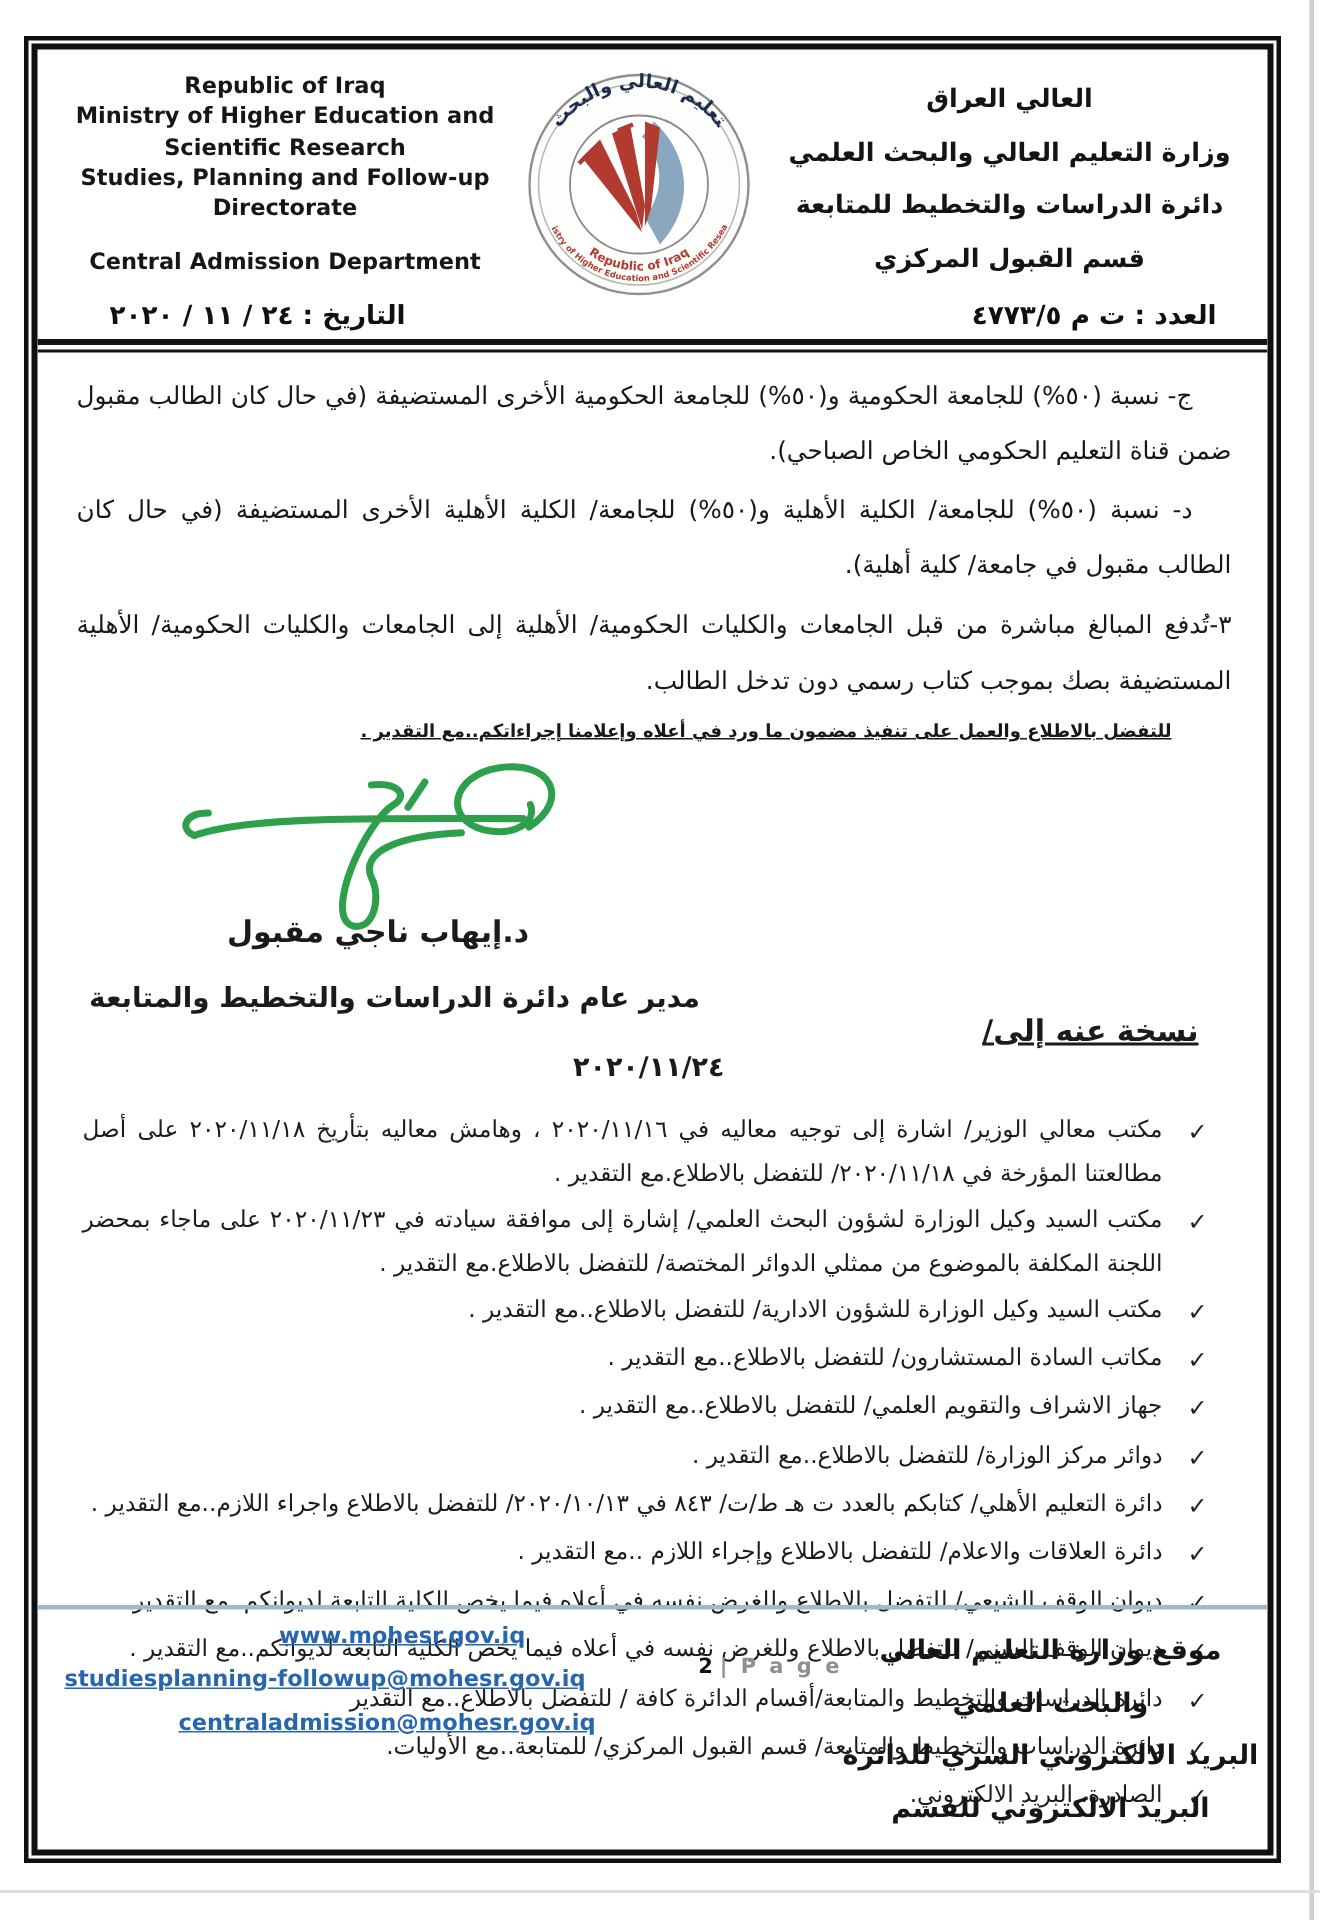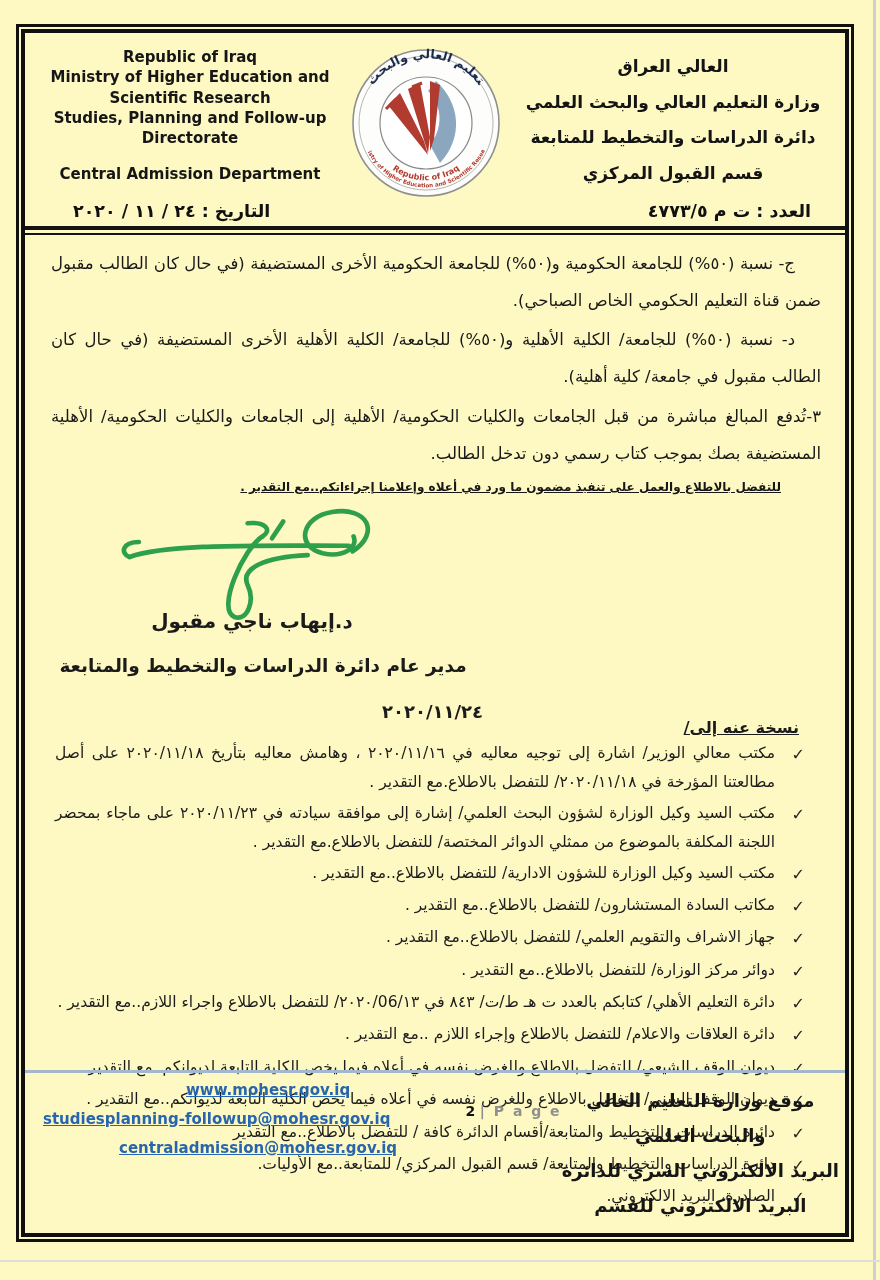--- a/index.html
+++ b/index.html
@@ -1,16 +1,16 @@
 <!DOCTYPE html>
 <html lang="ar"><head>
 <meta charset="utf-8">
 <style>
   html,body{margin:0;padding:0;background:#e8e8e6;}
-  .page{position:relative;width:880px;height:1280px;background:#fef9c3;overflow:hidden;
+  .page{position:relative;width:880px;height:1280px;background:#ffffff;overflow:hidden;
         font-family:"DejaVu Sans",sans-serif;color:#1b1b1b;}
   
   .scan-edge-right{position:absolute;top:0;right:4px;width:3px;height:100%;background:#cfcfcd;}
   .scan-edge-bottom{position:absolute;left:0;bottom:18px;width:100%;height:2px;background:#dddddc;}
 
   
   .frame{position:absolute;left:16px;top:24px;right:26px;bottom:38px;border:3px solid #101010;}
   .frame-inner{position:absolute;inset:2px;border:4px solid #101010;overflow:hidden;}
 
   
@@ -34,22 +34,22 @@
 
   
   .sig-block{position:relative;height:232px;direction:rtl;}
   .sig-svg{position:absolute;left:82px;top:-6px;width:300px;height:150px;}
   .sig-name{position:absolute;left:62px;top:106px;width:330px;text-align:center;
             font-weight:bold;font-size:20px;}
   .sig-title{position:absolute;left:18px;top:152px;width:440px;text-align:center;
              font-weight:bold;font-size:18.5px;}
   .sig-date{position:absolute;left:18px;top:198px;width:440px;
             font-weight:bold;font-size:18px;}
-  .copy-heading{position:absolute;right:46px;top:172px;font-weight:bold;font-size:16px;
-                text-decoration:underline;margin-top:43px;}
+  .copy-heading{position:absolute;right:46px;top:172px;font-weight:bold;font-size:20px;
+                text-decoration:underline;}
 
   
   .copy-list{direction:rtl;padding:4px 40px 0 30px;font-size:15.5px;line-height:1.9;color:#1c1c1c;}
   .copy-item{display:flex;margin-bottom:1px;}
   .check{width:30px;flex:0 0 30px;color:#222;font-size:16px;padding-top:1px;}
   .copy-text{flex:1;text-align:justify;text-align-last:right;}
 
   
   .footer{position:absolute;left:0;right:0;bottom:0;}
   .footer-sep{height:3px;background:#a2b8cf;}
@@ -168,21 +168,21 @@
             <div class="copy-item">
           <span class="check">✓</span>
           <span class="copy-text">جهاز الاشراف والتقويم العلمي/ للتفضل بالاطلاع..مع التقدير .</span>
         </div>
             <div class="copy-item">
           <span class="check">✓</span>
           <span class="copy-text">دوائر مركز الوزارة/ للتفضل بالاطلاع..مع التقدير .</span>
         </div>
             <div class="copy-item">
           <span class="check">✓</span>
-          <span class="copy-text">دائرة التعليم الأهلي/ كتابكم بالعدد ت هـ ط/ت/ ٨٤٣ في ٢٠٢٠/06/١٣/ للتفضل بالاطلاع واجراء اللازم..مع التقدير .</span>
+          <span class="copy-text">دائرة التعليم الأهلي/ كتابكم بالعدد ت هـ ط/ت/ ٨٤٣ في ٢٠٢٠/١٠/١٣/ للتفضل بالاطلاع واجراء اللازم..مع التقدير .</span>
         </div>
             <div class="copy-item">
           <span class="check">✓</span>
           <span class="copy-text">دائرة العلاقات والاعلام/ للتفضل بالاطلاع وإجراء اللازم ..مع التقدير .</span>
         </div>
             <div class="copy-item">
           <span class="check">✓</span>
           <span class="copy-text">ديوان الوقف الشيعي/ للتفضل بالاطلاع وللغرض نفسه في أعلاه فيما يخص الكلية التابعة لديوانكم..مع التقدير .</span>
         </div>
             <div class="copy-item">

